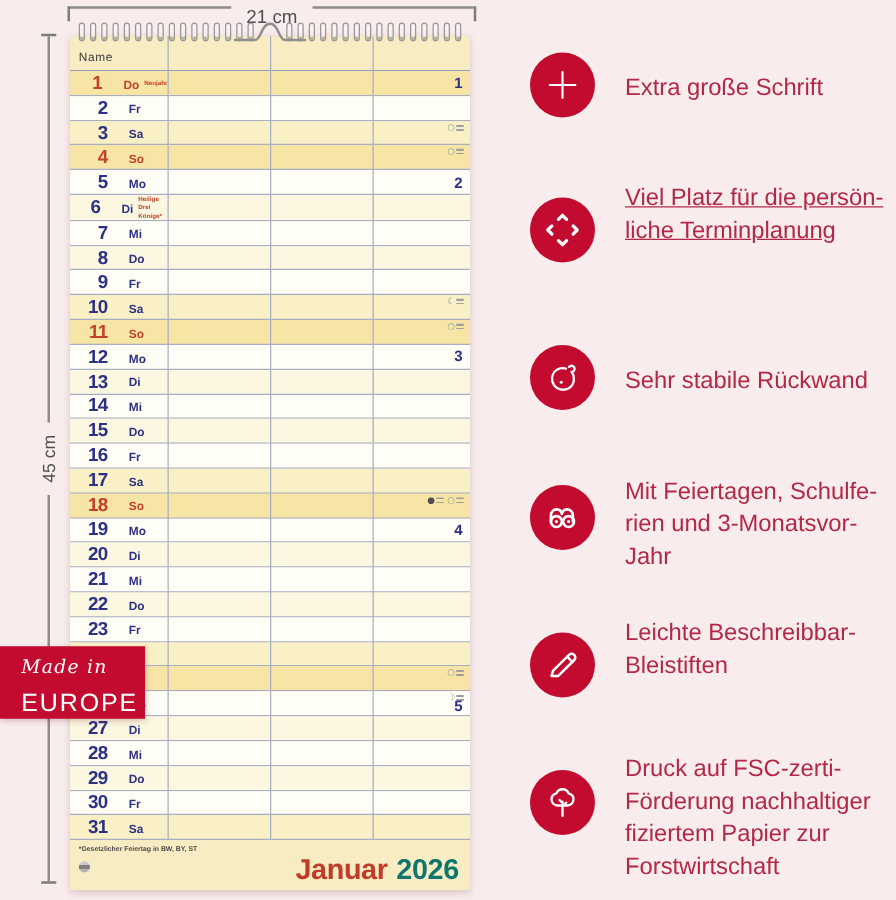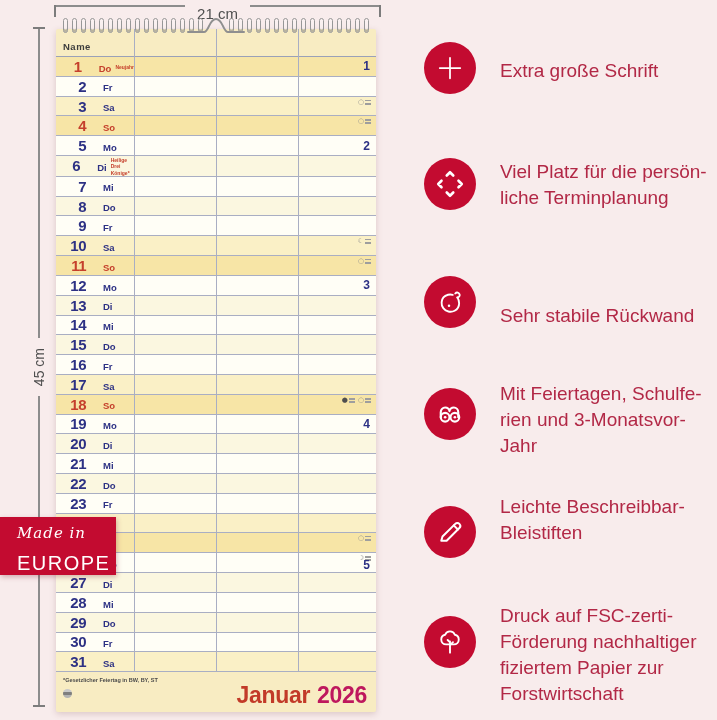--- a/index.html
+++ b/index.html
@@ -16,21 +16,21 @@
          align-items:center;color:#4f4f4f;font-size:14px}
   .dim-h .tick{height:2px;width:12px;background:#7c7c7c}
   .dim-h .line{width:2px;flex:1;background:#8c8c8c}
   .dim-h .lbl{writing-mode:vertical-rl;transform:rotate(180deg);padding:10px 0}
 
   
   .calendar{position:absolute;left:56px;top:29px;width:320px;height:683px;background:#f8ecc2;
             border-radius:2px;box-shadow:0 2px 6px rgba(120,70,70,.22)}
   .col-line{position:absolute;top:0;width:1px;height:643px;background:#a9aec3;z-index:2}
   .cal-header{position:relative;height:28px;display:flex;align-items:flex-end;padding:0 16px 4px 7px;
-              box-sizing:border-box;font-size:9.5px;font-weight:bold;letter-spacing:.5px;color:#3d3d3d;
+              box-sizing:border-box;font-size:9.5px;font-weight:normal;letter-spacing:.5px;color:#3d3d3d;
               border-bottom:1px solid #9aa1b8}
   .cal-rows{height:615px;display:flex;flex-direction:column}
   .cal-row{flex:1;display:grid;grid-template-columns:78px 82px 82px 78px;box-sizing:border-box;
            border-bottom:1px solid #a9aec3;position:relative}
   .shade-white{background:#fffef6}
   .shade-cream{background:#fbf7e0}
   .shade-sat{background:#faf0c6}
   .shade-gold{background:#f7e5a6}
   .c-day{display:flex;align-items:center;padding-left:4px;overflow:hidden}
   .day-num{width:26px;text-align:right;font-size:15px;font-weight:bold;color:#2d3184;letter-spacing:-.5px;line-height:1}
@@ -46,21 +46,21 @@
           background:linear-gradient(#9e9e9e 0 1.5px,transparent 1.5px 3.2px,#9e9e9e 3.2px 4.6px,transparent 4.6px)}
   .week{position:absolute;right:6px;top:50%;transform:translateY(-50%);
         font-size:12px;font-weight:bold;color:#2d3184;line-height:1}
   .week.below{top:auto;transform:none;bottom:1px}
   .cal-footer{position:relative;height:40px}
   .footnote{position:absolute;left:7px;top:5px;font-size:5.5px;font-weight:bold;color:#4a4a4a}
   .pub-logo{position:absolute;left:7px;top:17px;width:9px;height:9px;border-radius:50%;
             background:linear-gradient(#c9c9c9 0 30%,#7f7f7f 30% 65%,#b3b3b3 65%)}
   .month-year{position:absolute;right:9px;bottom:5px;font-size:23px;font-weight:bold;letter-spacing:-.3px;line-height:1}
   .month{color:#c23a28}
-  .year{color:#be185d;margin-left:7px}
+  .year{color:#0f766e;margin-left:7px}
 
   
   .spirals{position:absolute;top:-11px;left:0;width:100%;display:flex;justify-content:space-between;
            padding:0 7px;box-sizing:border-box;z-index:3}
   .spiral-group{display:flex;gap:4px}
   .loop{width:5px;height:15px;border:1.5px solid #979797;border-radius:3px;box-sizing:border-box;
         background:rgba(255,255,255,.25);box-shadow:inset 0 -2.5px 0 rgba(75,75,75,.38)}
   .hanger{position:absolute;top:-16px;left:130px;z-index:3}
 
   
@@ -522,34 +522,34 @@
         <div class="f-text" style="top: 58px;">
           <div>Extra große Schrift</div>
         </div>
       </div>
       <div class="feature">
         <div class="f-icon" style="top: 158px;">
           <svg width="30" height="30" viewBox="0 0 24 24">
             <path d="M9.4 5.2 12 2.6l2.6 2.6M9.4 18.8 12 21.4l2.6-2.6M5.2 9.4 2.6 12l2.6 2.6M18.8 9.4 21.4 12l-2.6 2.6" fill="none" stroke="#fff" stroke-linecap="round" stroke-linejoin="round" stroke-width="2.1"></path>
           </svg>
         </div>
-        <div class="f-text" style="top: 159px;">
+        <div class="f-text" style="top: 146px; text-decoration: underline;">
           <div>Viel Platz für die persön-</div>
           <div>liche Terminplanung</div>
         </div>
       </div>
       <div class="feature">
         <div class="f-icon" style="top: 276px;">
           <svg width="30" height="30" viewBox="0 0 24 24">
             <path d="M16.2 5.2c1.1-1.3 3.1-.8 3.5.8.3 1.2-.6 2.3-1.8 2.4" fill="none" stroke="#fff" stroke-linecap="round" stroke-linejoin="round" stroke-width="1.5"></path>
      <path d="M17.9 8.4c.9 1.3 1.4 2.9 1.4 4.5 0 2.6-1.4 4.9-3.6 6.1-1.5.8-3.3 1-5 .6-3.4-.8-5.7-3.9-5.4-7.3.2-2.9 2.3-5.4 5.1-6.1 1.3-.3 2.6-.3 3.8.1" fill="none" stroke="#fff" stroke-linecap="round" stroke-linejoin="round" stroke-width="1.5"></path>
      <circle cx="11.2" cy="15" r="1" fill="#fff"></circle>
           </svg>
         </div>
-        <div class="f-text" style="top: 303px;">
+        <div class="f-text" style="top: 292px;">
           <div>Sehr stabile Rückwand</div>
         </div>
       </div>
       <div class="feature">
         <div class="f-icon" style="top: 388px;">
           <svg width="30" height="30" viewBox="0 0 24 24">
             <circle cx="8.1" cy="14.6" r="3.5" fill="none" stroke="#fff" stroke-linecap="round" stroke-linejoin="round" stroke-width="1.7"></circle>
             <circle cx="15.9" cy="14.6" r="3.5" fill="none" stroke="#fff" stroke-linecap="round" stroke-linejoin="round" stroke-width="1.7"></circle>
      <circle cx="8.1" cy="14.6" r="1.05" fill="#fff"></circle>
             <circle cx="15.9" cy="14.6" r="1.05" fill="#fff"></circle>

